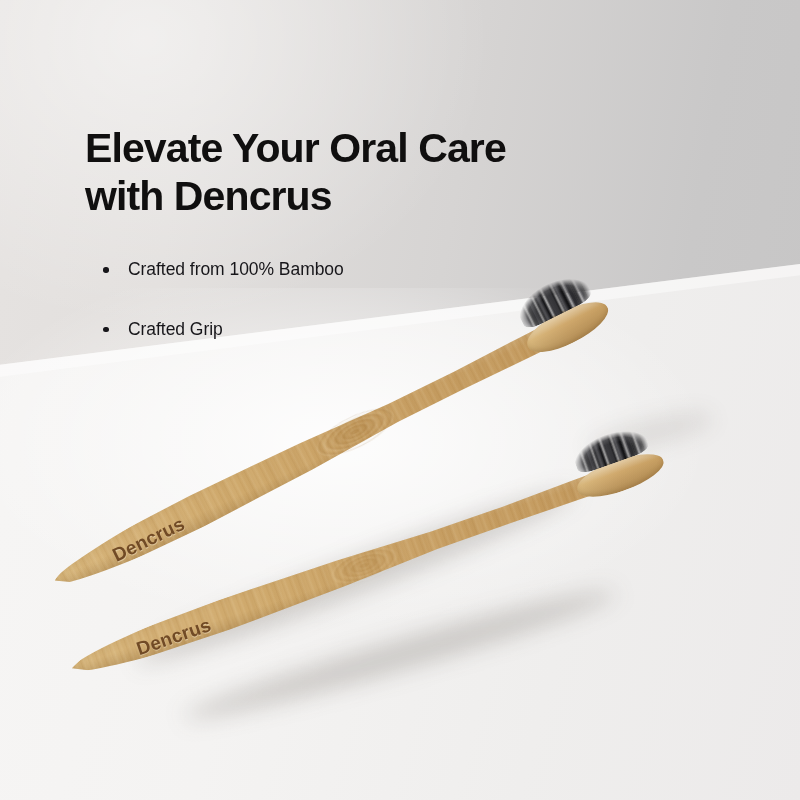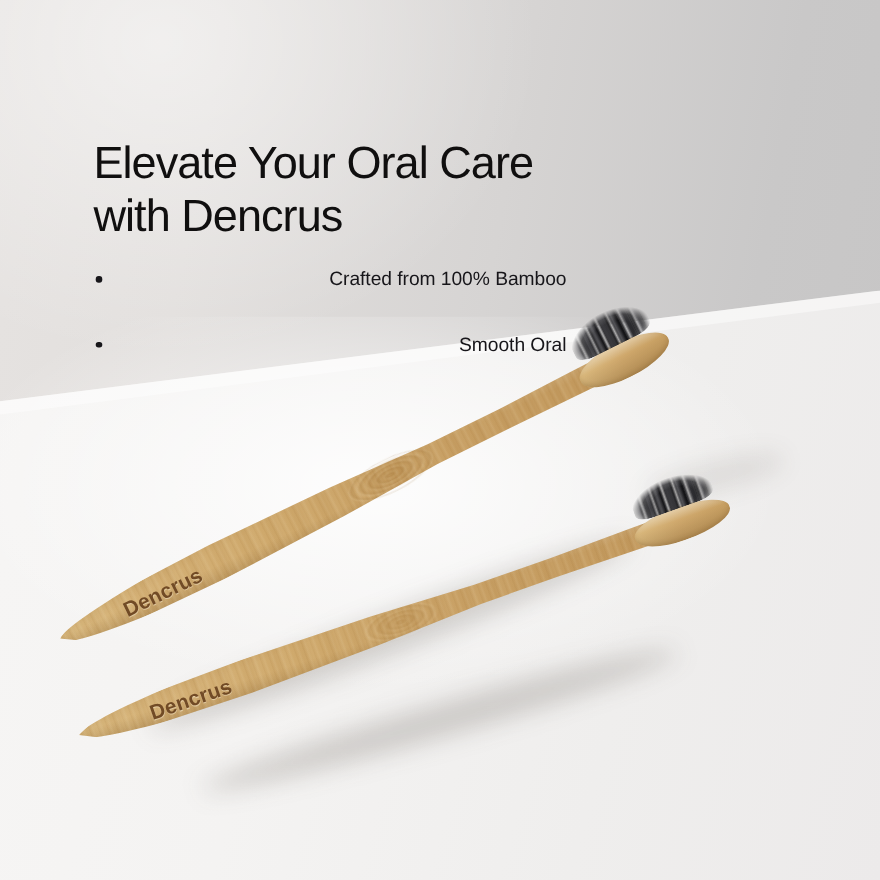--- a/index.html
+++ b/index.html
@@ -54,34 +54,33 @@
   }
 
   
   .headline {
     position: absolute;
     left: 85px;
     top: 124px;
     width: 560px;
     font-size: 41px;
     line-height: 1.18;
-    font-weight: 400;
+    font-weight: 700;
     letter-spacing: -0.9px;
     color: #100f0f;
     white-space: pre-line;
   }
   .bullets {
     position: absolute;
     left: 85px;
     top: 243px;
     width: 430px;
     list-style: none;
-    margin: 0;
+    margin: 16px;
     padding: 0;
-    text-align: right;
   }
   .bullets li {
     position: relative;
     padding-left: 27px;
     margin-bottom: 38px;
     font-size: 17.5px;
     line-height: 1.25;
     color: #17161a;
     letter-spacing: -0.05px;
   }
@@ -237,21 +236,21 @@
   <div class="wall-vignette"></div>
   <div class="bg-floor"></div>
   <div class="bg-seam"></div>
   <div class="floor-sheen"></div>
 
   <div class="headline">Elevate Your Oral Care
 with Dencrus</div>
 
   <ul class="bullets">
     <li>Crafted from 100% Bamboo</li>
-    <li>Smooth Oral</li>
+    <li>Crafted Grip</li>
   </ul>
 
   <div class="shadow" style="left:120px; top:560px; width:470px; height:34px; transform:rotate(-21deg);"></div>
   <div class="shadow" style="left:175px; top:640px; width:450px; height:30px; transform:rotate(-16deg);"></div>
   <div class="shadow" style="left:585px; top:420px; width:130px; height:26px; transform:rotate(-14deg); opacity:0.55;"></div>
 
   <div class="brush" style="left:55px; top:560px; width:610px; height:44px; transform:rotate(-26.5deg);">
     <div class="brush-body">
       <div class="handle" style="clip-path: polygon(0% 46%, 3% 26%, 9% 16%, 26% 11%, 46% 16%, 62% 26%, 74% 27%, 86% 24%, 100% 22%, 100% 76%, 86% 74%, 74% 72%, 62% 72%, 46% 82%, 26% 88%, 9% 83%, 3% 72%);">
       </div>

